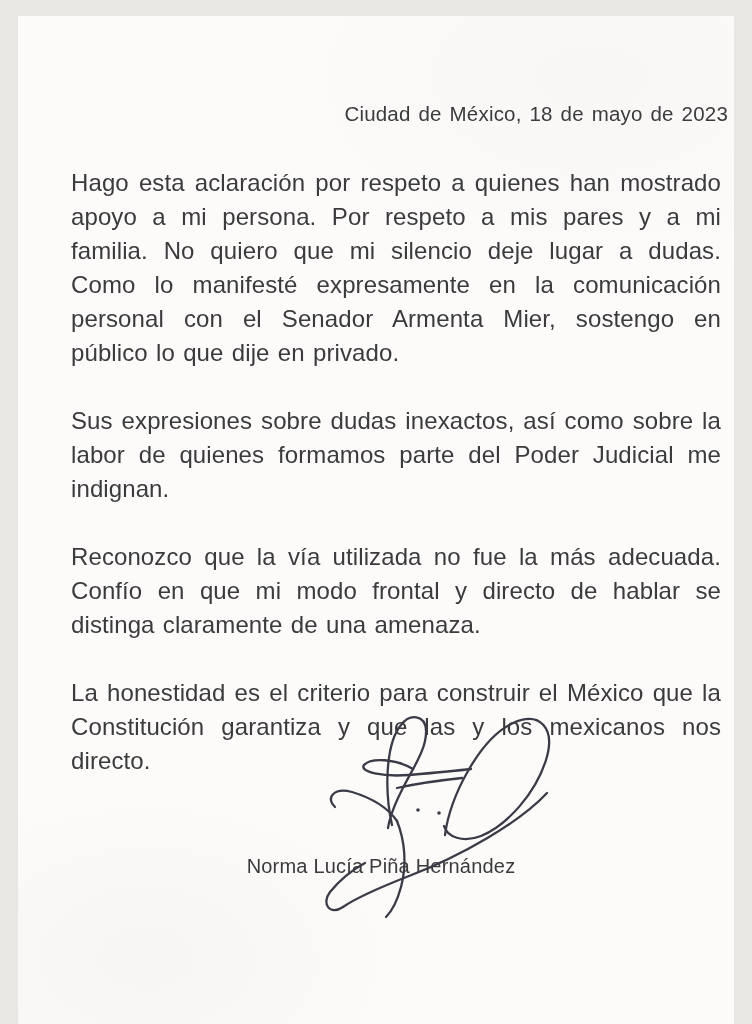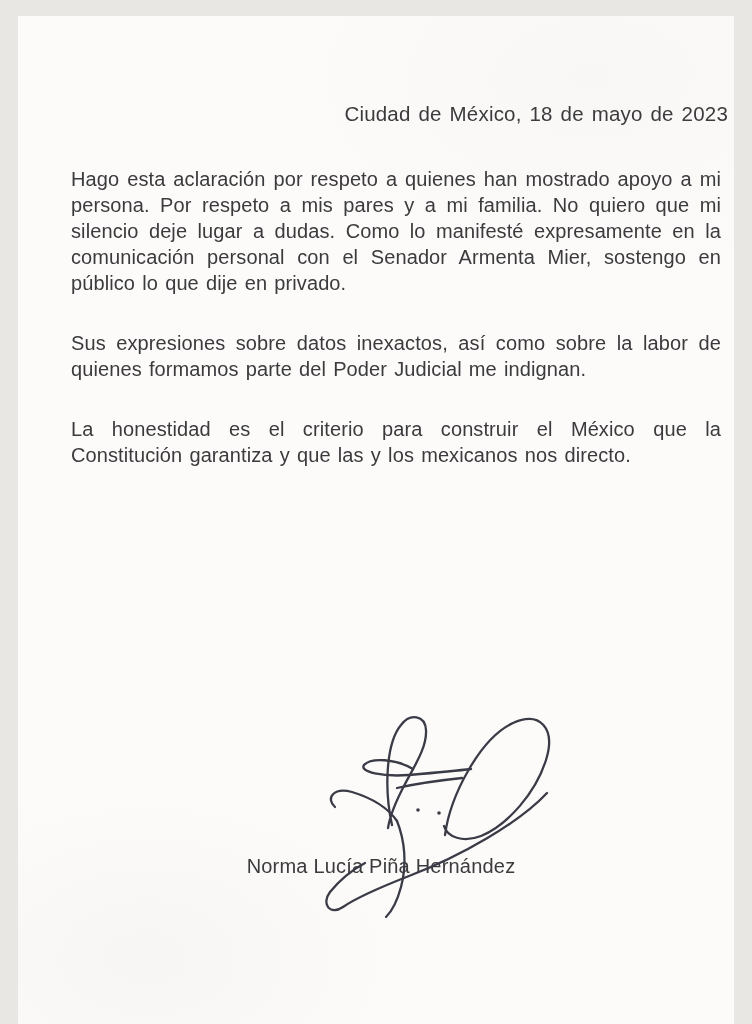--- a/index.html
+++ b/index.html
@@ -37,22 +37,22 @@
     color:var(--ink);
   }
   .body-text{
     position:absolute;
     top:150px;
     left:53px;
     width:650px;
   }
   .body-text p{
     margin:0 0 34px 0;
-    font-size:20px;
-    line-height:26px;
+    font-size:24px;
+    line-height:34px;
     text-align:justify;
     text-justify:inter-word;
     word-spacing:1.5px;
     letter-spacing:0.1px;
     color:var(--ink);
   }
   .signature-block{
     position:absolute;
     left:0;
     top:0;
@@ -81,21 +81,22 @@
 </style>
 </head>
 <body>
 
 <div class="page">
 
   <div class="dateline">Ciudad de México, 18 de mayo de 2023</div>
 
   <div class="body-text">
     <p>Hago esta aclaración por respeto a quienes han mostrado apoyo a mi persona. Por respeto a mis pares y a mi familia. No quiero que mi silencio deje lugar a dudas. Como lo manifesté expresamente en la comunicación personal con el Senador Armenta Mier, sostengo en público lo que dije en privado.</p>
-    <p>Sus expresiones sobre datos inexactos, así como sobre la labor de quienes formamos parte del Poder Judicial me indignan.</p>
+    <p>Sus expresiones sobre dudas inexactos, así como sobre la labor de quienes formamos parte del Poder Judicial me indignan.</p>
+    <p>Reconozco que la vía utilizada no fue la más adecuada. Confío en que mi modo frontal y directo de hablar se distinga claramente de una amenaza.</p>
     <p>La honestidad es el criterio para construir el México que la Constitución garantiza y que las y los mexicanos nos directo.</p>
   </div>
 
   <div class="signatory-name">Norma Lucía Piña Hernández</div>
 
   <div class="signature-block">
     <svg class="signature-svg" viewBox="0 0 285 230" fill="none" xmlns="http://www.w3.org/2000/svg">
       <g stroke="var(--sig-ink)" stroke-width="2.3" stroke-linecap="round" fill="none">
 
         <path d="M 93 132 C 85 96 87 50 102 32 C 111 20 126 22 127 37 C 128 54 116 72 106 91 C 97 108 91 122 89 135"></path>

